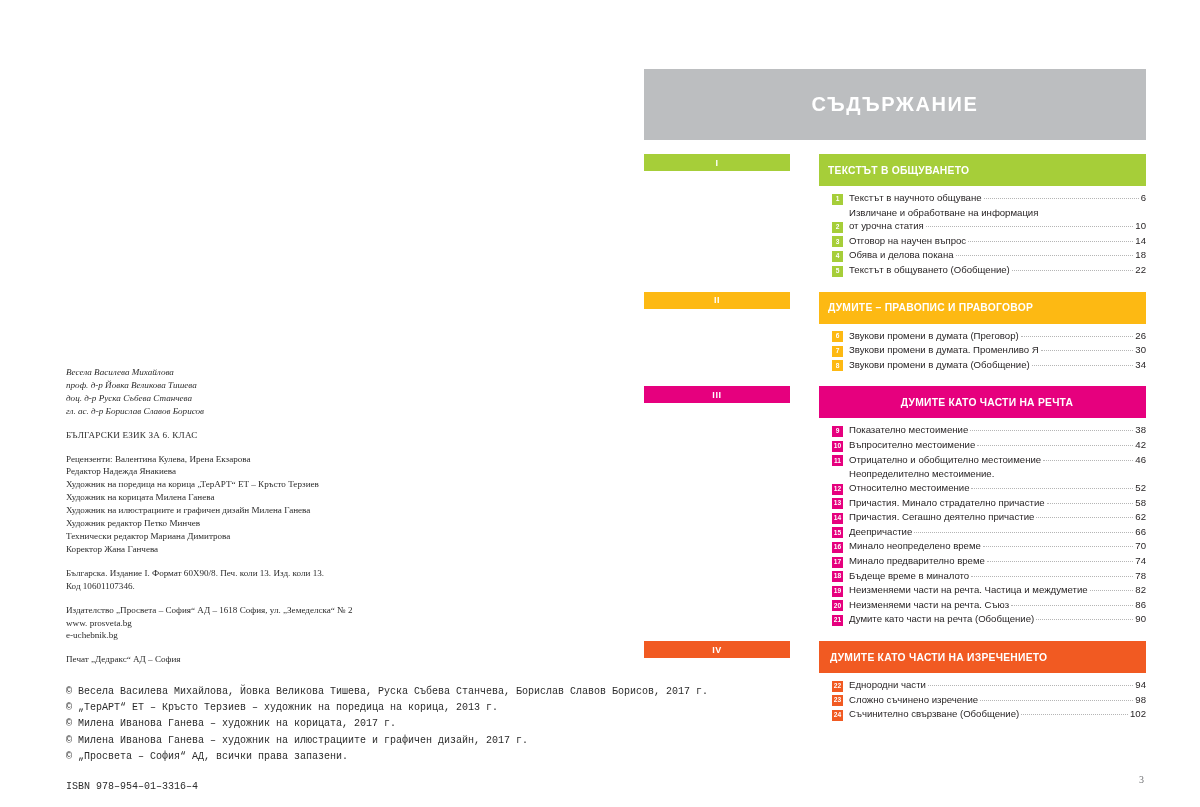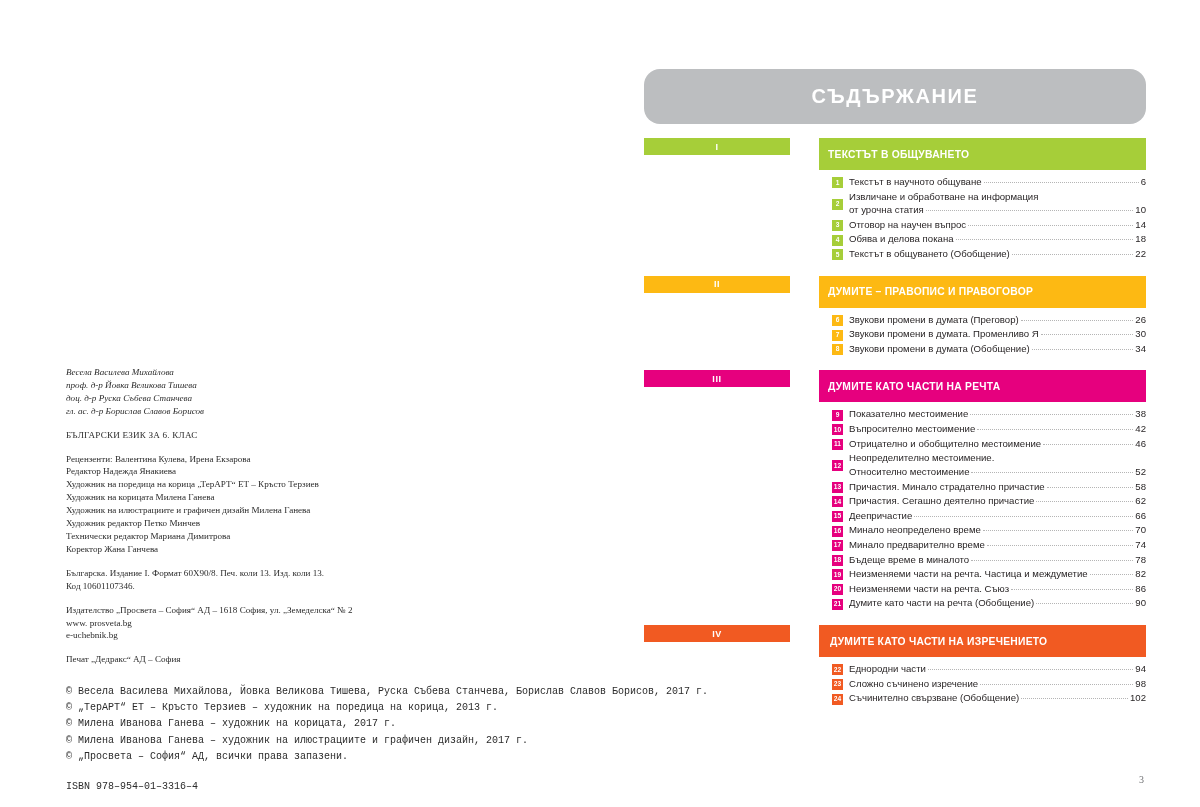--- a/index.html
+++ b/index.html
@@ -35,23 +35,23 @@
     font-size:10px;
     line-height:1.62;
   }
   .bottom-note .ln{white-space:nowrap;}
   .isbn{margin-top:14px;}
 
   
   .toc{position:absolute;left:644px;top:69px;width:502px;}
 
   .toc-title-bar{
-    height:55px;
+    height:71px;
     background:#bcbec0;
-    display:flex;align-items:center;justify-content:center;border-radius:16px;
+    display:flex;align-items:center;justify-content:center;
   }
   .toc-title-bar span{
     color:#ffffff;
     font-size:20px;
     font-weight:bold;
     letter-spacing:1.6px;
   }
 
   .unit{margin-top:14px;}
   .unit-row{display:flex;align-items:flex-start;}
@@ -68,21 +68,21 @@
     height:32px;
     display:flex;align-items:center;
     padding-left:9px;
   }
   .unit-head span{
     color:#ffffff;font-size:10.3px;font-weight:bold;letter-spacing:.25px;
   }
 
   .lessons{margin-top:5px;padding-left:13px;}
   .lesson{
-    display:flex;align-items:center;
+    display:flex;align-items:flex-end;
     margin-bottom:1px;
   }
   .lesson-num{
     flex:0 0 auto;
     width:11px;height:11px;
     margin-top:2px;margin-right:6px;
     display:flex;align-items:center;justify-content:center;
     color:#ffffff;font-size:6.6px;font-weight:bold;line-height:1;
   }
   .lesson-body{flex:1 1 auto;min-width:0;}
@@ -277,21 +277,21 @@
               </div>
             </div>
           </div>
         </div>
         <div class="unit">
           <div class="unit-row">
             <div class="roman-bar" style="background: rgb(230, 0, 126);">
               <span>III</span>
             </div>
             <div class="unit-right">
-              <div class="unit-head" style="background: rgb(230, 0, 126);">
+              <div class="unit-head" style="background: rgb(230, 0, 126); justify-content: center;">
                 <span>ДУМИТЕ КАТО ЧАСТИ НА РЕЧТА</span>
               </div>
               <div class="lessons">
                 <div class="lesson">
                   <div class="lesson-num" style="background: rgb(230, 0, 126);">9</div>
                   <div class="lesson-body">
                     <div class="lrow">
                       <span class="ltext">Показателно местоимение</span>
                       <span class="ldots"></span>
                       <span class="lpage">38</span>

